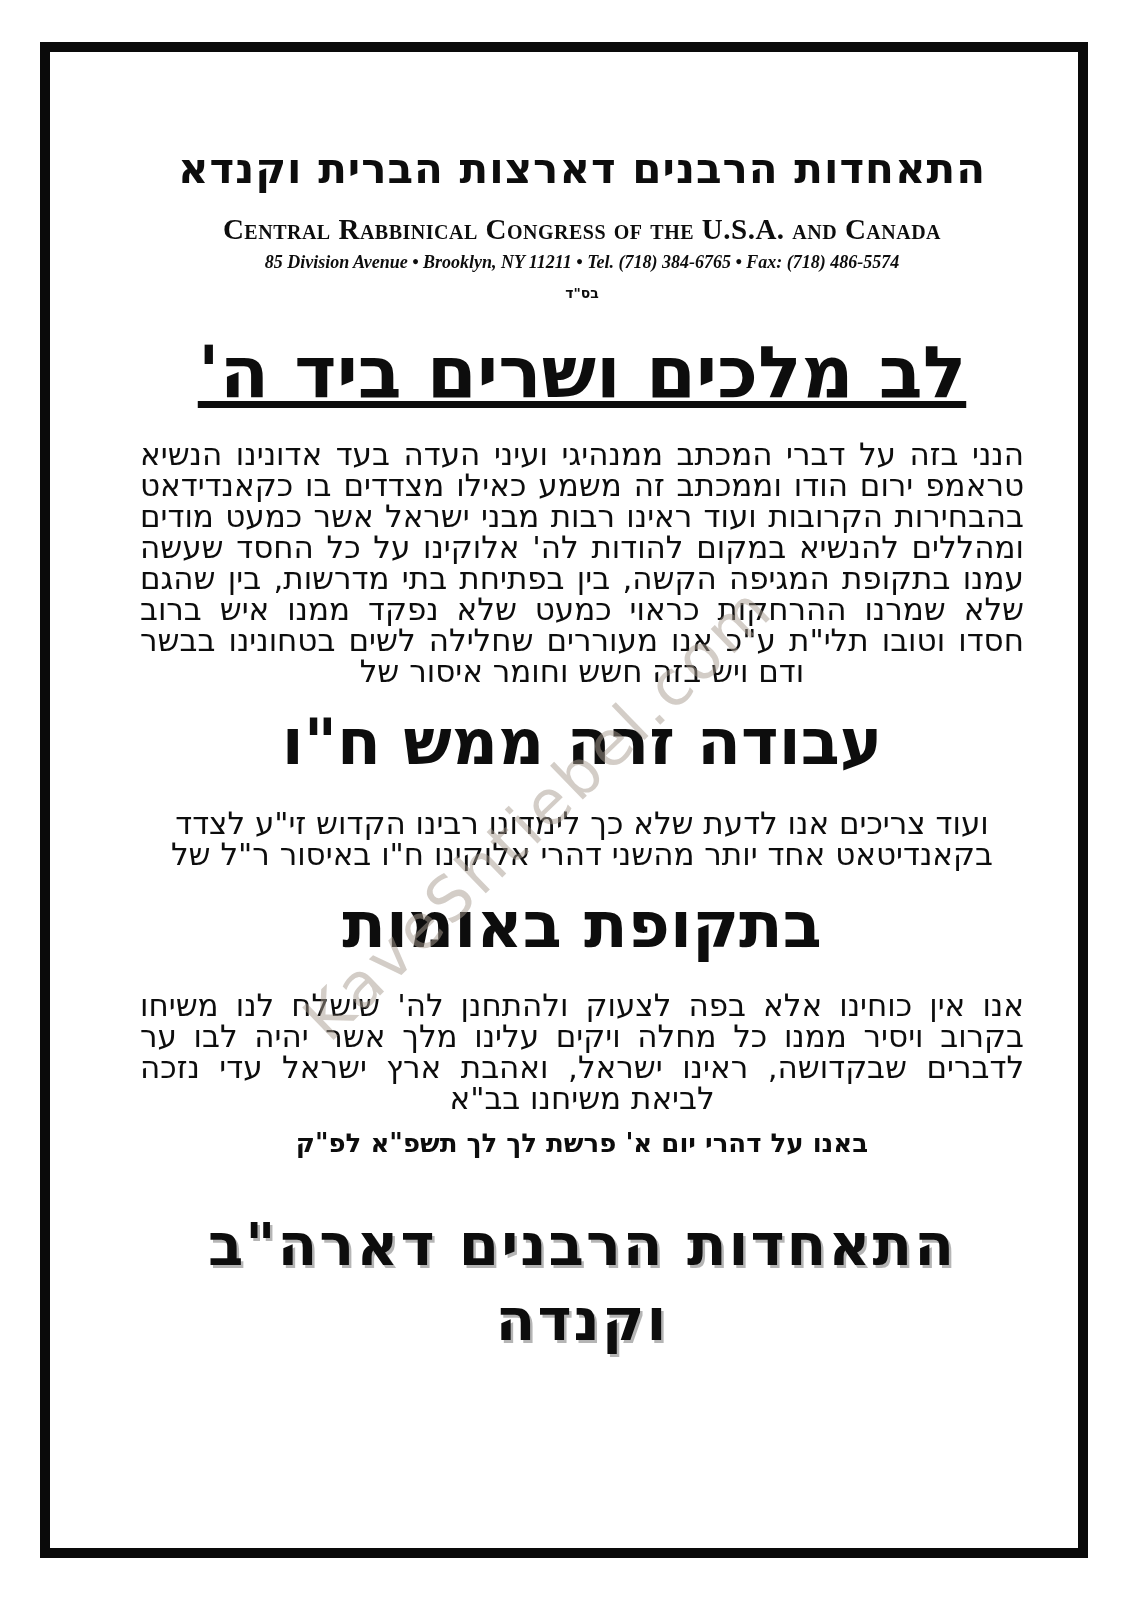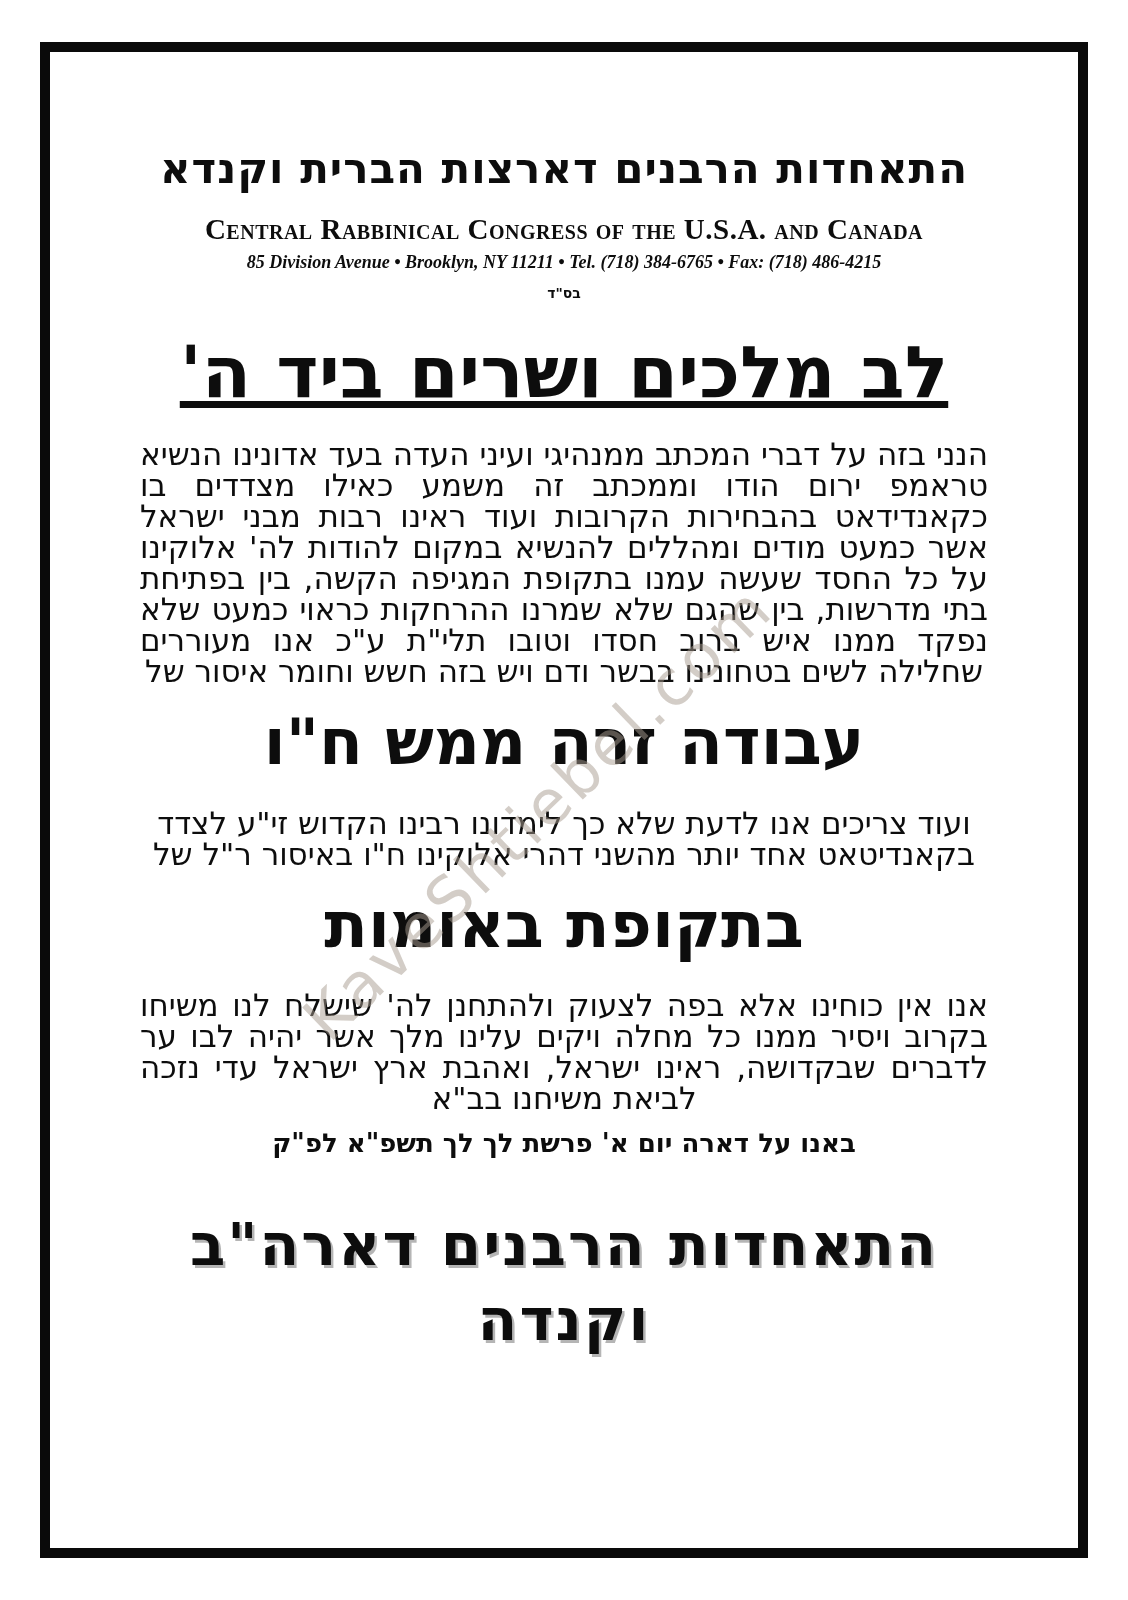--- a/index.html
+++ b/index.html
@@ -16,21 +16,21 @@
     position: absolute;
     left: 40px;
     top: 42px;
     width: 1048px;
     height: 1516px;
     border: 10px solid #0a0a0a;
     box-sizing: border-box;
     background: #ffffff;
   }
   .inner {
-    padding: 92px 90px 0 90px;
+    padding: 92px 54px 0 90px;
     text-align: center;
   }
   .h-title {
     font-size: 42px;
     font-weight: bold;
     letter-spacing: 1px;
     direction: rtl;
     line-height: 1.2;
   }
   .e-title {
@@ -115,38 +115,38 @@
 </head>
 <body>
 
 <div class="page">
   <div class="frame">
     <div class="inner">
 
       <header>
         <div class="h-title">התאחדות הרבנים דארצות הברית וקנדא</div>
         <div class="e-title">Central Rabbinical Congress of the U.S.A. and Canada</div>
-        <div class="address">85 Division Avenue  •  Brooklyn, NY 11211  •  Tel. (718) 384-6765  •  Fax: (718) 486-4215</div>
+        <div class="address">85 Division Avenue  •  Brooklyn, NY 11211  •  Tel. (718) 384-6765  •  Fax: (718) 486-5574</div>
         <div class="bsd">בס"ד</div>
       </header>
 
       <main>
         <h1 class="main-title" dir="rtl">לב מלכים ושרים ביד ה'</h1>
 
         <p class="para" dir="rtl">הנני בזה על דברי המכתב ממנהיגי ועיני העדה בעד אדונינו הנשיא טראמפ ירום הודו וממכתב זה משמע כאילו מצדדים בו כקאנדידאט בהבחירות הקרובות ועוד ראינו רבות מבני ישראל אשר כמעט מודים ומהללים להנשיא במקום להודות לה' אלוקינו על כל החסד שעשה עמנו בתקופת המגיפה הקשה, בין בפתיחת בתי מדרשות, בין שהגם שלא שמרנו ההרחקות כראוי כמעט שלא נפקד ממנו איש ברוב חסדו וטובו תלי"ת ע"כ אנו מעוררים שחלילה לשים בטחונינו בבשר ודם ויש בזה חשש וחומר איסור של</p>
 
         <h2 class="big-heading" dir="rtl">עבודה זרה ממש ח"ו</h2>
 
         <p class="para center" dir="rtl">ועוד צריכים אנו לדעת שלא כך לימדונו רבינו הקדוש זי"ע לצדד בקאנדיטאט אחד יותר מהשני דהרי אלוקינו ח"ו באיסור ר"ל של</p>
 
         <h2 class="big-heading" dir="rtl">בתקופת באומות</h2>
 
         <p class="para" dir="rtl">אנו אין כוחינו אלא בפה לצעוק ולהתחנן לה' שישלח לנו משיחו בקרוב ויסיר ממנו כל מחלה ויקים עלינו מלך אשר יהיה לבו ער לדברים שבקדושה, ראינו ישראל, ואהבת ארץ ישראל עדי נזכה לביאת משיחנו בב"א</p>
 
-        <p class="sig" dir="rtl">באנו על דארה יום א' פרשת לך לך תשפ"א לפ"ק</p>
+        <p class="sig" dir="rtl">באנו על דהרי יום א' פרשת לך לך תשפ"א לפ"ק</p>
       </main>
 
       <footer>
         <div class="footer-title" dir="rtl">התאחדות הרבנים דארה"ב וקנדה</div>
       </footer>
 
     </div>
   </div>
 
   <div class="watermark">KaveShtiebel.com</div>

